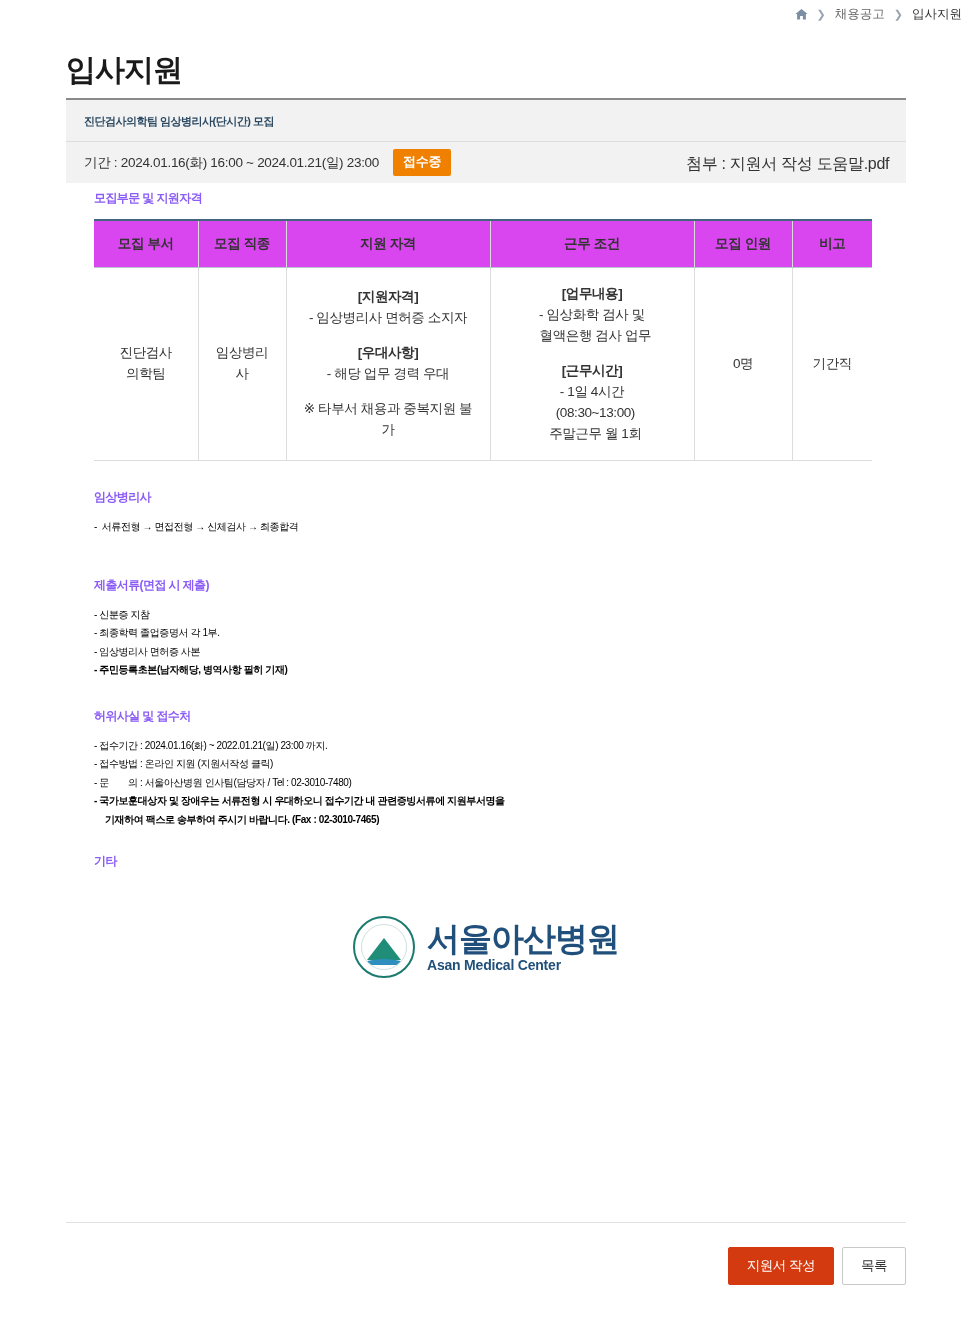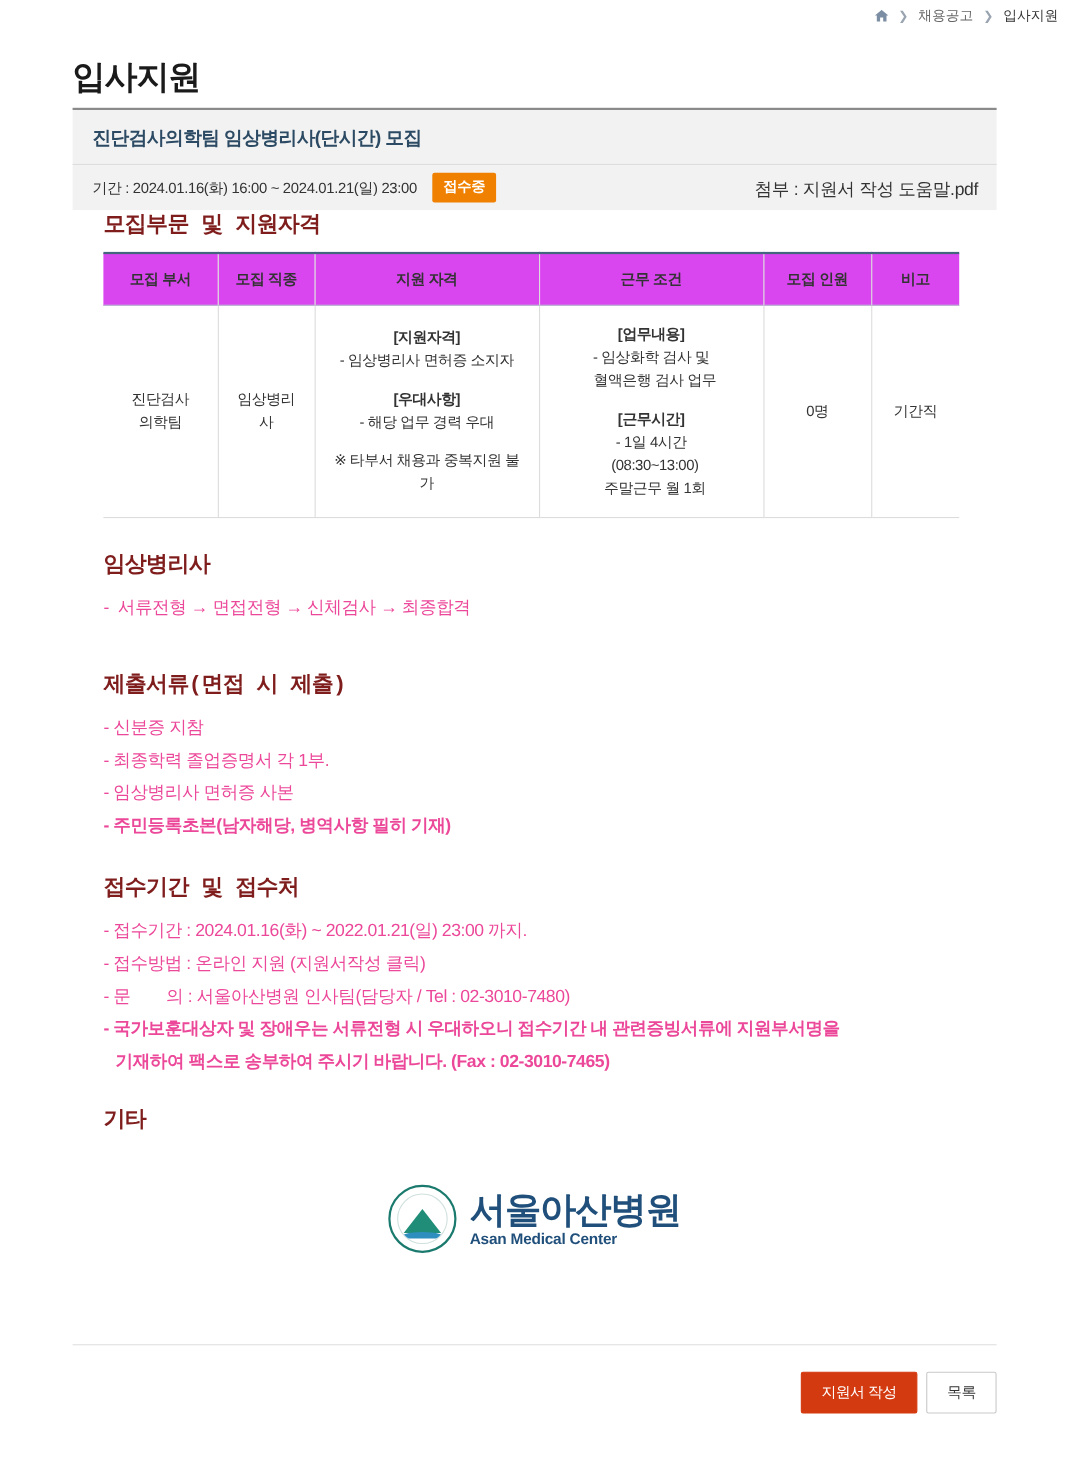--- a/index.html
+++ b/index.html
@@ -52,21 +52,21 @@
   .notice-head {
     position: absolute;
     left: 66px;
     top: 98px;
     width: 840px;
     background: #f2f2f2;
     border-top: 2px solid #8a8a8a;
   }
   .notice-title {
     padding: 14px 18px 12px 18px;
-    font-size: 17px;
+    font-size: 11px;
     font-weight: bold;
     color: #2c4a63;
     letter-spacing: -0.5px;
   }
   .notice-meta {
     border-top: 1px solid #ddd;
     padding: 12px 18px 12px 18px;
     display: flex;
     align-items: center;
     position: relative;
@@ -92,26 +92,25 @@
     left: 620px;
     top: 12px;
     font-size: 16px;
     color: #333;
     letter-spacing: -0.3px;
   }
 
   
   .content { position: absolute; left: 66px; top: 190px; width: 840px; }
   .sec-title {
-    font-size: 20px;
-    font-weight: bold;
-    color: #7f1d1d;
+    font-size: 12px;
+    font-weight: bold;
+    color: #8b5cf6;
     letter-spacing: -0.6px;
     margin: 0 0 12px 28px;
-    font-family: Liberation Mono, monospace;
   }
 
   
   table.recruit {
     width: 778px;
     margin-left: 28px;
     border-collapse: collapse;
     border-top: 2px solid #44657e;
     font-size: 13.5px;
   }
@@ -138,23 +137,23 @@
   table.recruit td:last-child { border-right: none; }
   td.cell-left { text-align: left; vertical-align: top; }
   .blk { margin-bottom: 14px; }
   .blk:last-child { margin-bottom: 0; }
   .blk b { font-weight: bold; }
 
   
   .sec { margin-top: 28px; }
   .lines {
     margin-left: 28px;
-    font-size: 16px;
+    font-size: 10px;
     line-height: 1.85;
-    color: #ec4899;
+    color: #000000;
     letter-spacing: -0.4px;
   }
   .lines .line.bold { font-weight: bold; }
   .nowrap-ind { padding-left: 11px; }
 
   
   .logo-wrap {
     margin-top: 46px;
     display: flex;
     justify-content: center;
@@ -320,21 +319,21 @@
       <div class="sec-title">제출서류(면접 시 제출)</div>
       <div class="lines" id="lines-documents">
           <div class="line">-&nbsp;신분증&nbsp;지참</div>
           <div class="line">-&nbsp;최종학력&nbsp;졸업증명서&nbsp;각&nbsp;1부.</div>
           <div class="line">-&nbsp;임상병리사&nbsp;면허증&nbsp;사본</div>
           <div class="line bold">-&nbsp;주민등록초본(남자해당,&nbsp;병역사항&nbsp;필히&nbsp;기재)</div>
         </div>
     </div>
 
     <div class="sec" style="margin-top:28px">
-      <div class="sec-title">접수기간 및 접수처</div>
+      <div class="sec-title">허위사실 및 접수처</div>
       <div class="lines" id="lines-reception">
           <div class="line">-&nbsp;접수기간&nbsp;:&nbsp;2024.01.16(화)&nbsp;~&nbsp;2022.01.21(일)&nbsp;23:00&nbsp;까지.</div>
           <div class="line">-&nbsp;접수방법&nbsp;:&nbsp;온라인&nbsp;지원&nbsp;(지원서작성&nbsp;클릭)</div>
           <div class="line">-&nbsp;문&nbsp;&nbsp;&nbsp;&nbsp;&nbsp;&nbsp;&nbsp;&nbsp;의&nbsp;:&nbsp;서울아산병원&nbsp;인사팀(담당자&nbsp;/&nbsp;Tel&nbsp;:&nbsp;02-3010-7480)</div>
           <div class="line bold">-&nbsp;국가보훈대상자&nbsp;및&nbsp;장애우는&nbsp;서류전형&nbsp;시&nbsp;우대하오니&nbsp;접수기간&nbsp;내&nbsp;관련증빙서류에&nbsp;지원부서명을</div>
           <div class="line bold nowrap-ind">기재하여&nbsp;팩스로&nbsp;송부하여&nbsp;주시기&nbsp;바랍니다.&nbsp;(Fax&nbsp;:&nbsp;02-3010-7465)</div>
         </div>
     </div>
 
     <div class="sec" style="margin-top:24px">

